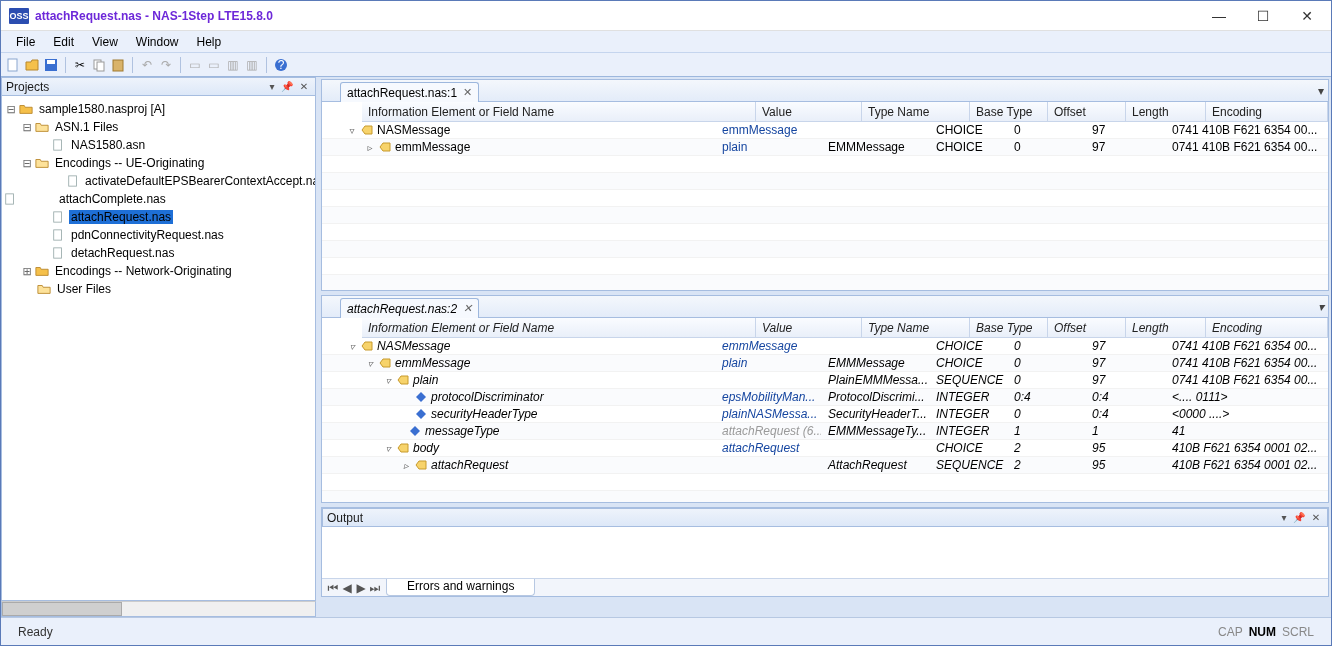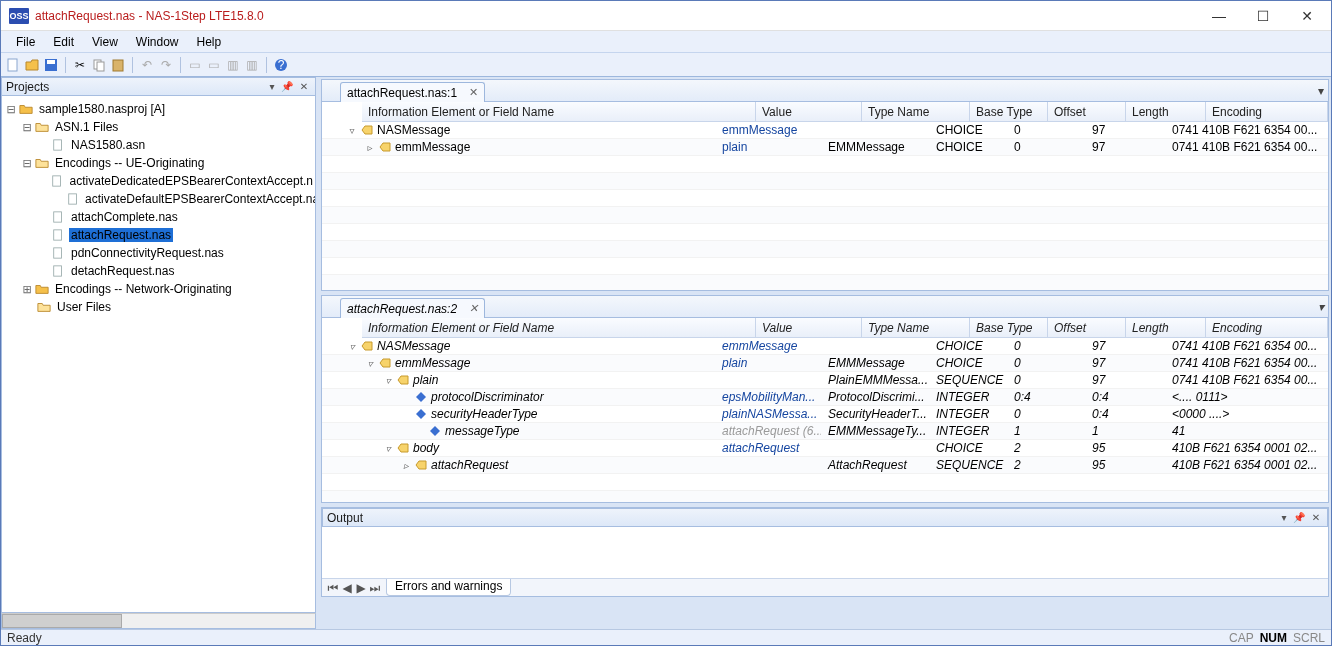--- a/index.html
+++ b/index.html
@@ -1,19 +1,19 @@
 <!DOCTYPE html>
 <html><head>
 <meta charset="utf-8">
 <style>
 * { box-sizing: border-box; margin: 0; padding: 0; font-family: "Segoe UI", Tahoma, sans-serif; font-size: 12px; }
 body { width: 1332px; height: 646px; background: #fff; display: flex; flex-direction: column; overflow: hidden; border:1px solid #5a7ab8;}
 .titlebar { height: 30px; background: #fff; display: flex; align-items: center; padding: 0 2px; border-bottom:1px solid #e0e0e0;}
 .titlebar .appicon { width: 20px; height: 16px; background: #2b4db0; color: #fff; font-size: 9px; font-weight: bold; display: flex; align-items: center; justify-content: center; margin: 0 6px; border-radius:1px;}
-.titlebar .title { flex: 1; color: #b91c1c;}
+.titlebar .title { flex: 1; color: #6d28d9; font-weight: bold;}
 .titlebar .winbtn { width: 44px; height: 28px; display: flex; align-items: center; justify-content: center; font-family: sans-serif; font-size: 14px; color:#333;}
 .menubar { height: 22px; background: #eaf0fb; display: flex; align-items: center; padding: 0 6px; border-bottom:1px solid #c5d5ee; gap:0;}
 .menubar .menuitem { padding: 2px 9px; }
 .toolbar { height: 24px; background: #eaf0fb; display: flex; align-items: center; padding: 0 4px; border-bottom:1px solid #9db7dd; gap:3px;}
 .toolbar .tb { width:16px; height:16px; display:flex; align-items:center; justify-content:center;}
 .toolbar .sep { width:1px; height:16px; background:#b0c2e0; margin:0 3px;}
 .workarea { flex:1; display:flex; min-height:0; background:#d9e4f5;}
 .projects { width:318px; display:flex; flex-direction:column; border-right:3px solid #d9e4f5; background:#fff;}
 .panehdr { height:19px; background: linear-gradient(#eef3fb,#dde8f8); border:1px solid #a6bde0; display:flex; align-items:center; padding:0 4px; font-size:12px; color:#1a1a1a;}
 .panehdr .spacer{flex:1;}
@@ -25,40 +25,40 @@
 .ficon svg{width:14px;height:12px;}
 .tlabel { padding:0 2px;}
 .tlabel.sel { background:#1e6fd6; color:#000000;}
 .projects .hscroll{height:16px;border:1px solid #a6bde0;border-top:1px solid #ccc;background:#f0f0f0;display:flex;}
 .projects .hscroll .hbar{width:120px;height:100%;background:#cfcfcf;border:1px solid #aaa;}
 .rightside { flex:1; display:flex; flex-direction:column; min-width:0;}
 .editor { display:flex; flex-direction:column; border:1px solid #a6bde0; background:#fff; margin:2px; min-height:0;}
 .editor.top{height:212px;}
 .editor.mid{height:208px;font-style:italic;}
 .tabstrip{height:22px;background:linear-gradient(#f4f7fc,#e3ecf9);border-bottom:1px solid #a6bde0;display:flex;align-items:flex-end;padding-left:18px;position:relative;}
-.tabstrip .tab{height:20px;background:#f6f9fe;border:1px solid #9db7dd;border-bottom:none;border-radius:3px 3px 0 0;padding:0 6px;display:flex;align-items:center;gap:12px;font-size:12px;position:relative;top:1px;justify-content:space-between;}
+.tabstrip .tab{height:20px;background:#f6f9fe;border:1px solid #9db7dd;border-bottom:none;border-radius:3px 3px 0 0;padding:0 6px;display:flex;align-items:center;gap:6px;font-size:12px;position:relative;top:1px;justify-content:space-between;}
 .tabstrip .tab .x{color:#666;font-size:11px;}
 .tabstrip .drop{position:absolute;right:4px;top:4px;color:#444;}
 .gridhdr{display:flex;height:20px;background:linear-gradient(#fafcff,#e9eff9);border-bottom:1px solid #c8d5ea;margin-left:40px;}
 .gridhdr .gh{border-right:1px solid #c8d5ea;padding:2px 6px;color:#222;display:flex;align-items:center;overflow:hidden;}
 .gridbody{flex:1;overflow:auto;background:#fff;}
 .row{display:flex;height:17px;align-items:center;border-bottom:1px solid #f2f2f2;}
 .row:nth-child(even){background:#fafbfd;}
 .cell{border-right:1px solid transparent;padding:0 6px;overflow:hidden;white-space:nowrap;text-overflow:ellipsis;display:flex;align-items:center;}
 .c0{width:394px;} .c1{width:106px;} .c2{width:108px;} .c3{width:78px;} .c4{width:78px;} .c5{width:80px;} .c6{flex:1;}
 .valblue{color:#1646a0;}
 .valgray{color:#9a9a9a;}
 .exp{display:inline-flex;width:12px;justify-content:center;color:#6b6b6b;font-size:10px;margin-right:2px;}
 .nodeicon{display:inline-flex;width:14px;height:12px;align-items:center;justify-content:center;margin-right:3px;}
 .output{height:90px;margin:2px;border:1px solid #a6bde0;background:#fff;display:flex;flex-direction:column;}
 .output .body{flex:1;}
 .output .btabs{height:18px;border-top:1px solid #c8d5ea;display:flex;align-items:center;background:#f2f5fb;padding-left:4px;gap:0;}
 .output .btabs .nav{width:14px;text-align:center;color:#555;}
-.output .btabs .bt{padding:0 8px;height:17px;border:1px solid #b7c8e2;border-top:none;border-radius:0 0 4px 4px;background:#fff;margin-left:4px;}
-.statusbar{height:16px;background:#eaf0fb;border-top:1px solid #b7c8e2;display:flex;align-items:center;padding:0 6px;color:#333;}
+.output .btabs .bt{padding:0 20px;height:17px;border:1px solid #b7c8e2;border-top:none;border-radius:0 0 4px 4px;background:#fff;margin-left:4px;}
+.statusbar{height:28px;background:#eaf0fb;border-top:1px solid #b7c8e2;display:flex;align-items:center;padding:0 17px;color:#333;}
 .statusbar .spacer{flex:1;}
 .statusbar .ind{margin-left:6px;color:#888;}
 .statusbar .ind.active{color:#000;font-weight:600;}
 </style>
 </head>
 <body>
 
 <div class="titlebar">
   <div class="appicon">OSS</div>
   <div class="title">attachRequest.nas - NAS-1Step LTE15.8.0</div>
@@ -162,37 +162,29 @@
       <div class="tnode" style="padding-left:18px">
         <span class="tw">⊟</span>
         <span class="ficon">
             <svg viewBox="0 0 16 12">
               <path d="M1 2h5l1 2h8v7H1z" fill="#fde29a" stroke="#b8872c"></path>
             </svg>
           </span>
         <span class="tlabel">Encodings -- UE-Originating</span>
       </div>
       <div id="ue-files">
-          <div class="tnode" style="padding-left: 48px;">
-            <span class="ficon">
-              <svg viewBox="0 0 12 14">
-                <rect x="1" y="1" width="9" height="12" fill="#fff" stroke="#9aa"></rect>
-              </svg>
-            </span>
-            <span class="tlabel">activateDedicatedEPSBearerContextAccept.n</span>
-          </div>
           <div class="tnode" style="padding-left: 64px;">
             <span class="ficon">
               <svg viewBox="0 0 12 14">
                 <rect x="1" y="1" width="9" height="12" fill="#fff" stroke="#9aa"></rect>
               </svg>
             </span>
             <span class="tlabel">activateDefaultEPSBearerContextAccept.nas</span>
           </div>
-          <div class="tnode" style="padding-left: 48px;">
+          <div class="tnode" style=" gap: 36px;">
             <span class="ficon">
               <svg viewBox="0 0 12 14">
                 <rect x="1" y="1" width="9" height="12" fill="#fff" stroke="#9aa"></rect>
               </svg>
             </span>
             <span class="tlabel">attachComplete.nas</span>
           </div>
           <div class="tnode" style="padding-left: 48px;">
             <span class="ficon">
               <svg viewBox="0 0 12 14">
@@ -467,21 +459,21 @@
               <span>securityHeaderType</span>
             </div>
             <div class="cell c1 valblue">plainNASMessa...</div>
             <div class="cell c2">SecurityHeaderT...</div>
             <div class="cell c3">INTEGER</div>
             <div class="cell c4">0</div>
             <div class="cell c5">0:4</div>
             <div class="cell c6">&lt;0000 ....&gt;</div>
           </div>
           <div class="row">
-            <div class="cell c0" style="padding-left:92px">
+            <div class="cell c0" style="padding-left:72px">
               <span class="exp"></span>
               <span class="nodeicon">
                 <svg width="10" height="10">
                   <path d="M5 0 L10 5 L5 10 L0 5 Z" fill="#3a6fd1"></path>
                 </svg>
               </span>
               <span>messageType</span>
             </div>
             <div class="cell c1 valgray">attachRequest (6...</div>
             <div class="cell c2">EMMMessageTy...</div>

